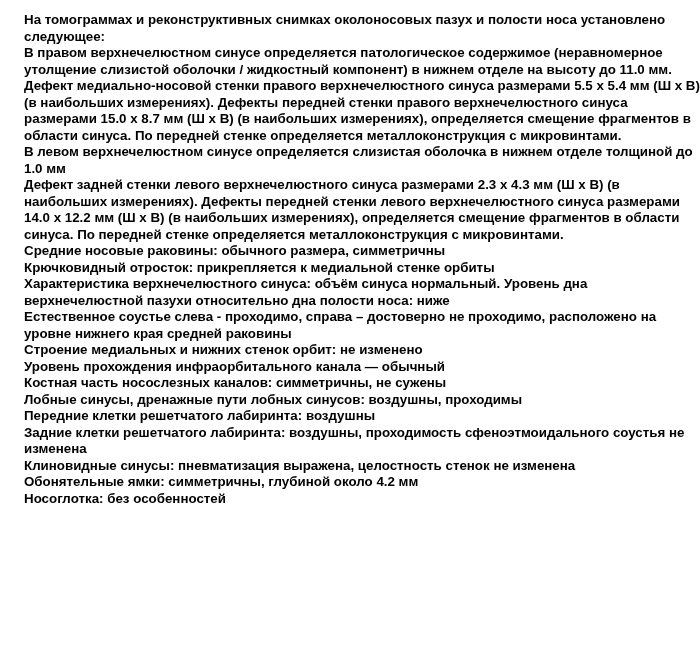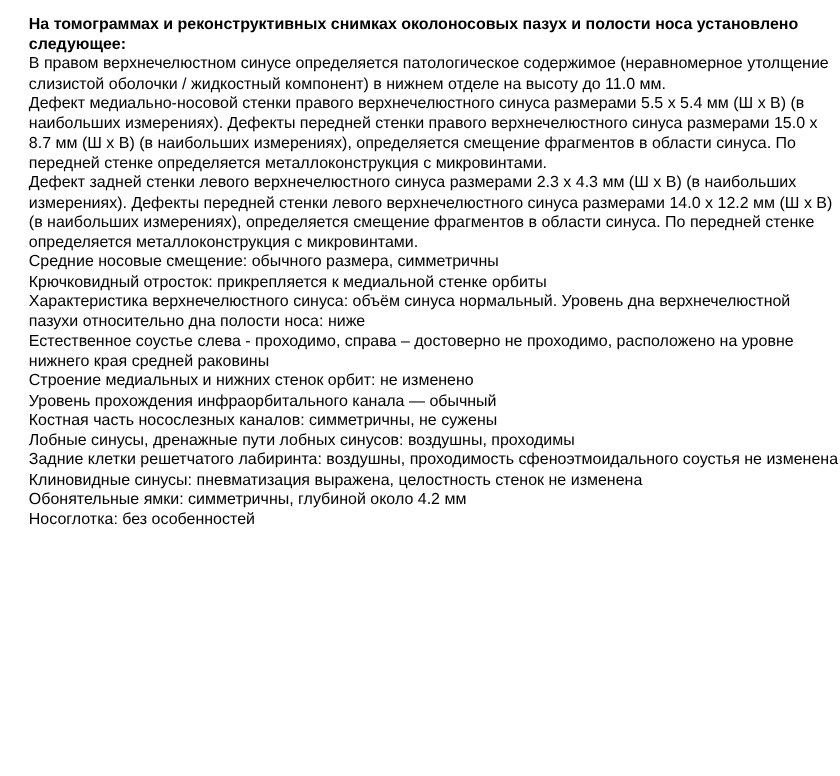--- a/index.html
+++ b/index.html
@@ -23,39 +23,41 @@
     width: 616px;
   }
   .report-inner {
     width: 676px;
   }
   .report-heading {
     font-weight: 700;
     margin: 0;
   }
   .report-paragraph {
-    font-weight: 400;
+    font-weight: 700;
     margin: 0;
   }
 </style>
 </head>
 <body>
 
 <div class="report">
   <div class="report-inner">
     <p class="report-heading">На томограммах и реконструктивных снимках околоносовых пазух и полости носа установлено следующее:</p>
     <p class="report-paragraph">В правом верхнечелюстном синусе определяется патологическое содержимое (неравномерное утолщение слизистой оболочки / жидкостный компонент) в нижнем отделе на высоту до 11.0 мм.</p>
     <p class="report-paragraph">Дефект медиально-носовой стенки правого верхнечелюстного синуса размерами 5.5 х 5.4 мм (Ш х В) (в наибольших измерениях). Дефекты передней стенки правого верхнечелюстного синуса размерами 15.0 х 8.7 мм (Ш х В) (в наибольших измерениях), определяется смещение фрагментов в области синуса. По передней стенке определяется металлоконструкция с микровинтами.</p>
+    <p class="report-paragraph">В левом верхнечелюстном синусе определяется слизистая оболочка в нижнем отделе толщиной до 1.0 мм</p>
     <p class="report-paragraph">Дефект задней стенки левого верхнечелюстного синуса размерами 2.3 х 4.3 мм (Ш х В) (в наибольших измерениях). Дефекты передней стенки левого верхнечелюстного синуса размерами 14.0 х 12.2 мм (Ш х В) (в наибольших измерениях), определяется смещение фрагментов в области синуса. По передней стенке определяется металлоконструкция с микровинтами.</p>
-    <p class="report-paragraph">Средние носовые смещение: обычного размера, симметричны</p>
+    <p class="report-paragraph">Средние носовые раковины: обычного размера, симметричны</p>
     <p class="report-paragraph">Крючковидный отросток: прикрепляется к медиальной стенке орбиты</p>
     <p class="report-paragraph">Характеристика верхнечелюстного синуса: объём синуса нормальный. Уровень дна верхнечелюстной пазухи относительно дна полости носа: ниже</p>
     <p class="report-paragraph">Естественное соустье слева - проходимо, справа – достоверно не проходимо, расположено на уровне нижнего края средней раковины</p>
     <p class="report-paragraph">Строение медиальных и нижних стенок орбит: не изменено</p>
     <p class="report-paragraph">Уровень прохождения инфраорбитального канала — обычный</p>
     <p class="report-paragraph">Костная часть носослезных каналов: симметричны, не сужены</p>
     <p class="report-paragraph">Лобные синусы, дренажные пути лобных синусов: воздушны, проходимы</p>
+    <p class="report-paragraph">Передние клетки решетчатого лабиринта: воздушны</p>
     <p class="report-paragraph">Задние клетки решетчатого лабиринта: воздушны, проходимость сфеноэтмоидального соустья не изменена</p>
     <p class="report-paragraph">Клиновидные синусы: пневматизация выражена, целостность стенок не изменена</p>
     <p class="report-paragraph">Обонятельные ямки: симметричны, глубиной около 4.2 мм</p>
     <p class="report-paragraph">Носоглотка: без особенностей</p>
   </div>
 </div>
 
 </body></html>

